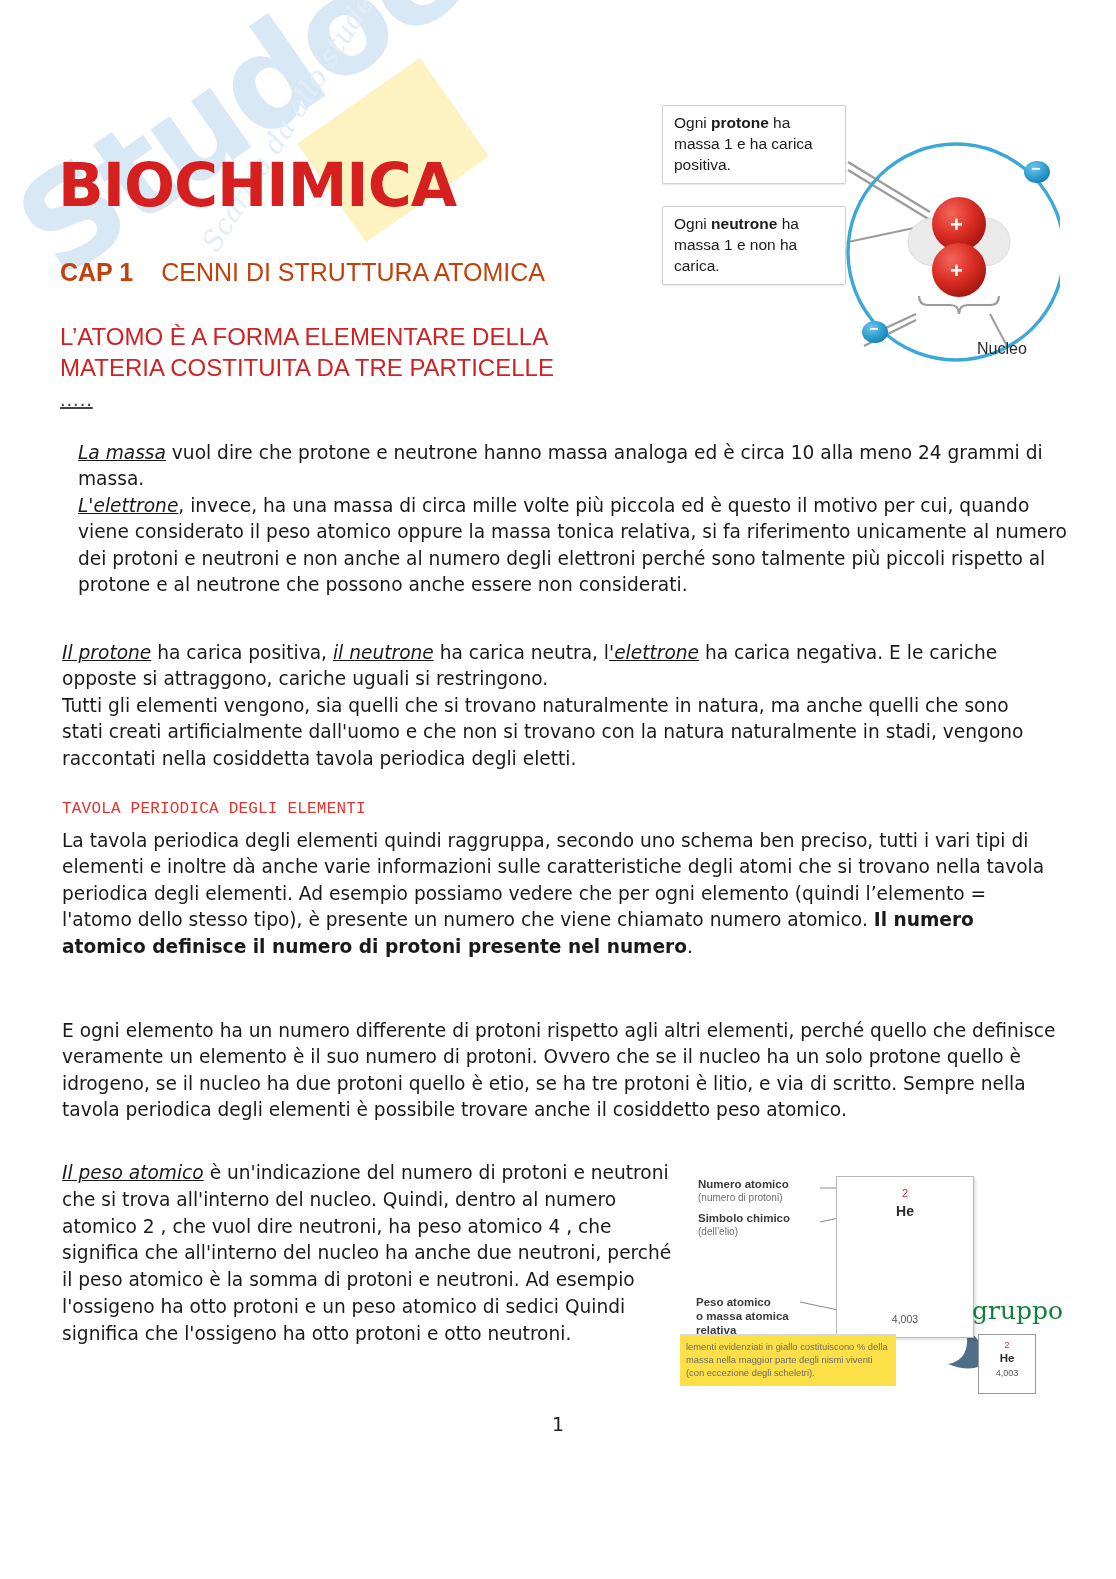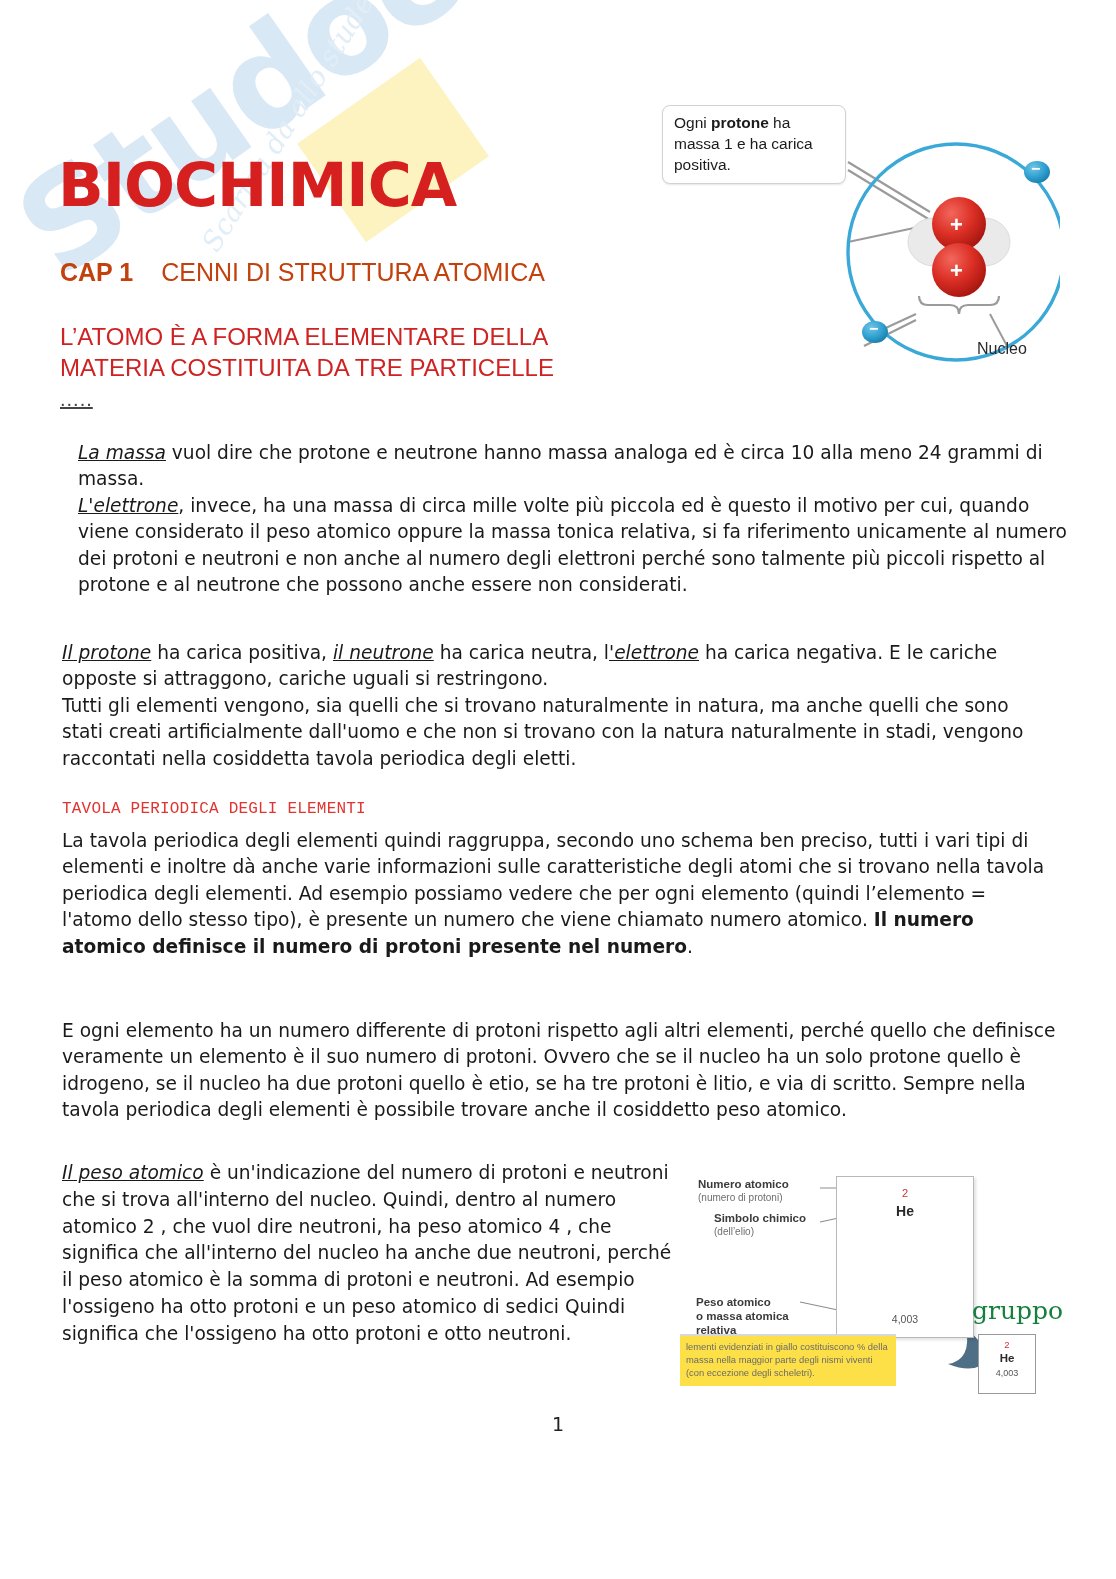--- a/index.html
+++ b/index.html
@@ -112,21 +112,21 @@
 
   
   #fig-atom {
     position:absolute; left:662px; top:100px;
     width:398px; height:305px;
   }
   .callout {
     position:absolute;
     background:#ffffff;
     border:1px solid #d2d2d2;
-    border-radius:8px;
+    border-radius:2px;
     box-shadow:0 1px 2px rgba(0,0,0,0.10);
     font-family:"Liberation Sans", sans-serif;
     font-size:15.5px;
     color:#1b1b1b;
     line-height:1.34;
     padding:7px 11px 8px 11px;
     box-sizing:border-box;
   }
   .callout b { font-weight:bold; }
   #co-proton   { left:0px;  top:5px;   width:184px; }
@@ -146,21 +146,21 @@
     font-family:"Liberation Sans", sans-serif;
   }
   .pf-lab {
     position:absolute;
     color:#4a4a4a;
     line-height:1.2;
   }
   .pf-lab .t1 { display:block; font-weight:bold; font-size:11.5px; color:#3b3b3b; }
   .pf-lab .t2 { display:block; font-size:10px; color:#6d6d6d; }
   #pf-num  { left:18px;  top:28px;  width:125px; }
-  #pf-sym  { left:18px;  top:62px;  width:125px;margin-left:16px; }
+  #pf-sym  { left:18px;  top:62px;  width:125px; }
   #pf-peso { left:16px;  top:146px; width:118px; }
 
   .pf-card {
     position:absolute; left:156px; top:26px;
     width:136px; height:160px;
     background:#ffffff;
     border:1px solid #b9b9b9;
     box-shadow:2px 2px 3px rgba(0,0,0,0.12);
   }
   .pf-z  { position:absolute; left:0; top:10px; width:100%; text-align:center;
@@ -286,20 +286,23 @@
 
     <div style="position:absolute;left:288px;top:112px;color:#fff;font-size:22px;font-weight:bold;font-family:'Liberation Sans',sans-serif;">+</div>
     <div style="position:absolute;left:288px;top:158px;color:#fff;font-size:22px;font-weight:bold;font-family:'Liberation Sans',sans-serif;">+</div>
     <div style="position:absolute;left:369px;top:60px;color:#fff;font-size:16px;font-weight:bold;font-family:'Liberation Sans',sans-serif;">−</div>
     <div style="position:absolute;left:207px;top:220px;color:#fff;font-size:16px;font-weight:bold;font-family:'Liberation Sans',sans-serif;">−</div>
 
     <div class="callout" id="co-proton">
       <span>Ogni </span><b>protone</b><span> ha massa 1 e ha carica positiva.</span>
     </div>
 
+    <div class="callout" id="co-neutron">
+      <span>Ogni </span><b>neutrone</b><span> ha massa 1 e non ha carica.</span>
+    </div>
 
 
     <div class="nucleo-label">Nucleo</div>
   </div>
 
   <div id="fig-periodic">
 
     <svg width="390" height="246" style="position:absolute;left:0;top:0;">
 
       <g stroke="#8d8d8d" stroke-width="1.2" fill="none">

